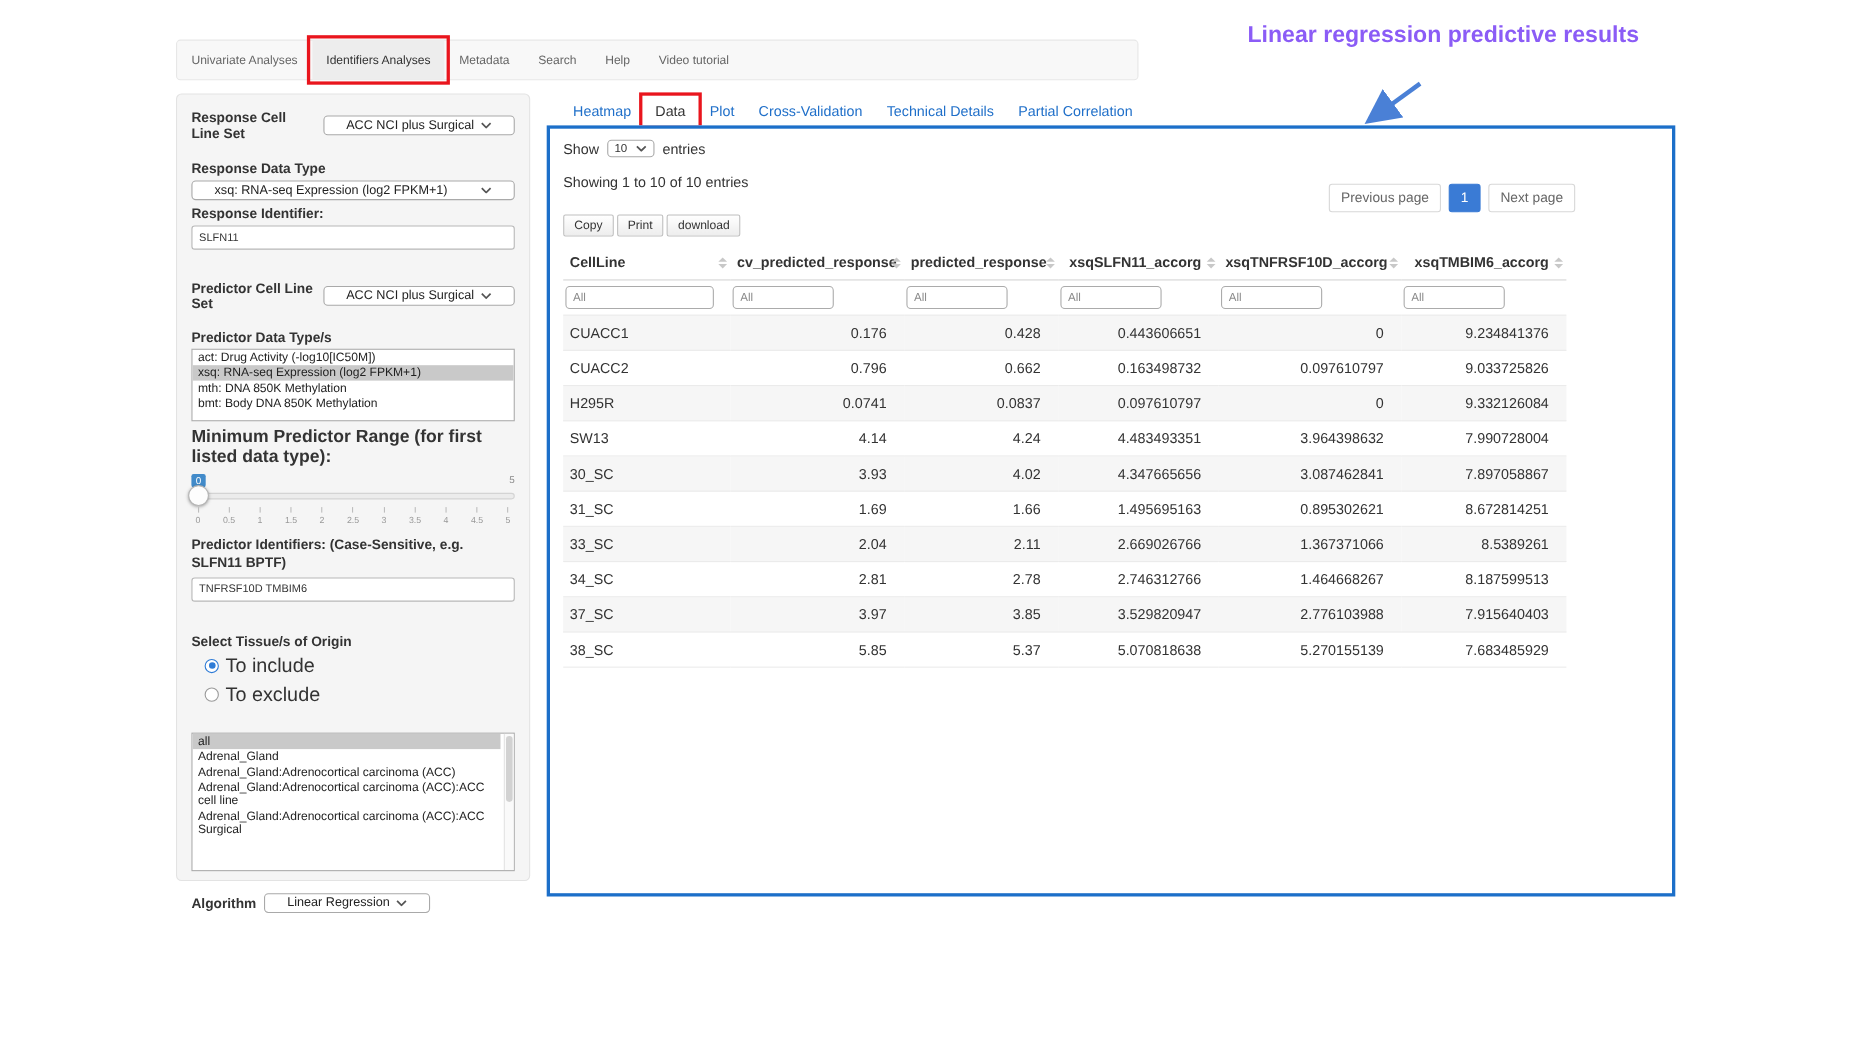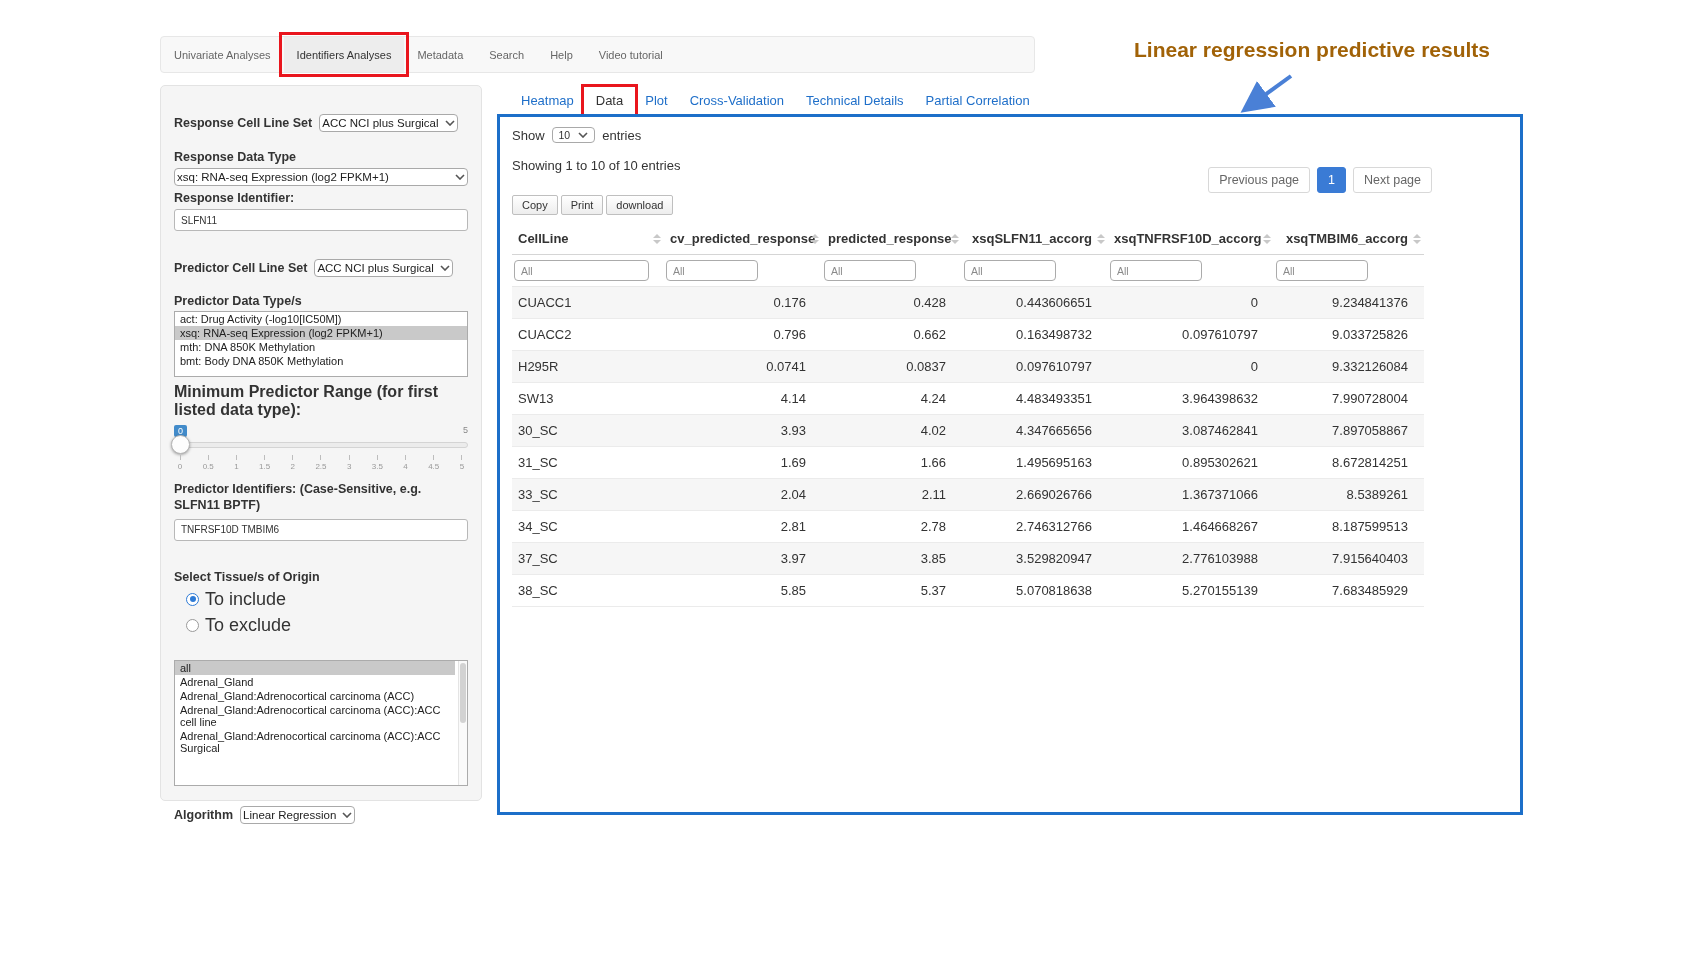--- a/index.html
+++ b/index.html
@@ -10,34 +10,34 @@
   
   .navbar { position:absolute; left:160px; top:36px; width:875px; height:37px;
             background:#f8f8f8; border:1px solid #e7e7e7; border-radius:4px;
             display:flex; align-items:stretch; }
   .nav-item { display:inline-flex; align-items:center; padding:0 13px; font-size:11px;
               color:#666; text-decoration:none; cursor:pointer; white-space:nowrap; }
   .nav-item.active { color:#333; background:#ededed; }
   .red-outline { outline:3px solid #e9151d; outline-offset:2px; }
 
   
-  .annotation-title { position:absolute; right:210px; top:38px; font-size:21px;
-                      font-weight:bold; color:#a16207; white-space:nowrap; }
+  .annotation-title { position:absolute; right:210px; top:20px; font-size:21px;
+                      font-weight:bold; color:#8b5cf6; white-space:nowrap; }
   .annotation-arrow { position:absolute; left:1233px; top:72px; }
 
   
   .sidebar { position:absolute; left:160px; top:85px; width:322px; height:716px;
              background:#f5f5f5; border:1px solid #e3e3e3; border-radius:5px;
              padding:14px 13px; font-size:12.5px; }
   .lbl { font-weight:bold; font-size:12.5px; color:#333; }
   .inline-row { display:flex; align-items:center; gap:7px; }
   .chev { flex:none; }
   .fake-select { display:inline-flex; align-items:center; justify-content:space-between;
                  gap:6px; background:#fff; border:1px solid #a9a9a9; border-radius:4px;
-                 padding:2px 2px; font-size:11.5px; color:#222; cursor:pointer;
+                 padding:2px 20px; font-size:11.5px; color:#222; cursor:pointer;
                  white-space:nowrap; }
   .fake-select.block { display:flex; width:100%; }
   .tinput { width:100%; height:22px; border:1px solid #b8b8b8; border-radius:3px;
             font-size:10px; padding:0 6px; color:#333; background:#fff;
             font-family:"Liberation Sans", sans-serif; }
   .listbox { background:#fff; border:1px solid #ababab; width:100%; font-size:11px;
              color:#222; overflow:hidden; position:relative; }
   .listbox .opt { padding:1px 5px; white-space:nowrap; overflow:hidden; cursor:pointer; }
   .listbox.wrap { padding-right:12px; }
   .listbox.wrap .opt { white-space:normal; }
@@ -143,21 +143,21 @@
     <defs>
       <marker id="ah" markerWidth="10" markerHeight="10" refX="6" refY="4" orient="auto">
         <path d="M0,0 L8,4 L0,8 Z" fill="#4a80d6"></path>
       </marker>
     </defs>
     <line x1="58" y1="4" x2="14" y2="36" stroke="#4a80d6" stroke-width="4" marker-end="url(#ah)"></line>
   </svg>
 
   <aside class="sidebar">
 
-    <div class="inline-row" style="margin-top:14px;">
+    <div class="inline-row" style="margin-top:0;">
       <span class="lbl">Response Cell Line Set</span>
       <span class="fake-select">
         <span>ACC NCI plus Surgical</span>
         <svg class="chev" width="10" height="6" viewBox="0 0 10 6">
             <path d="M1 1 L5 5 L9 1" fill="none" stroke="#555" stroke-width="1.6"></path>
           </svg>
       </span>
     </div>
 
     <div class="lbl" style="margin-top:18px;">Response Data Type</div>

